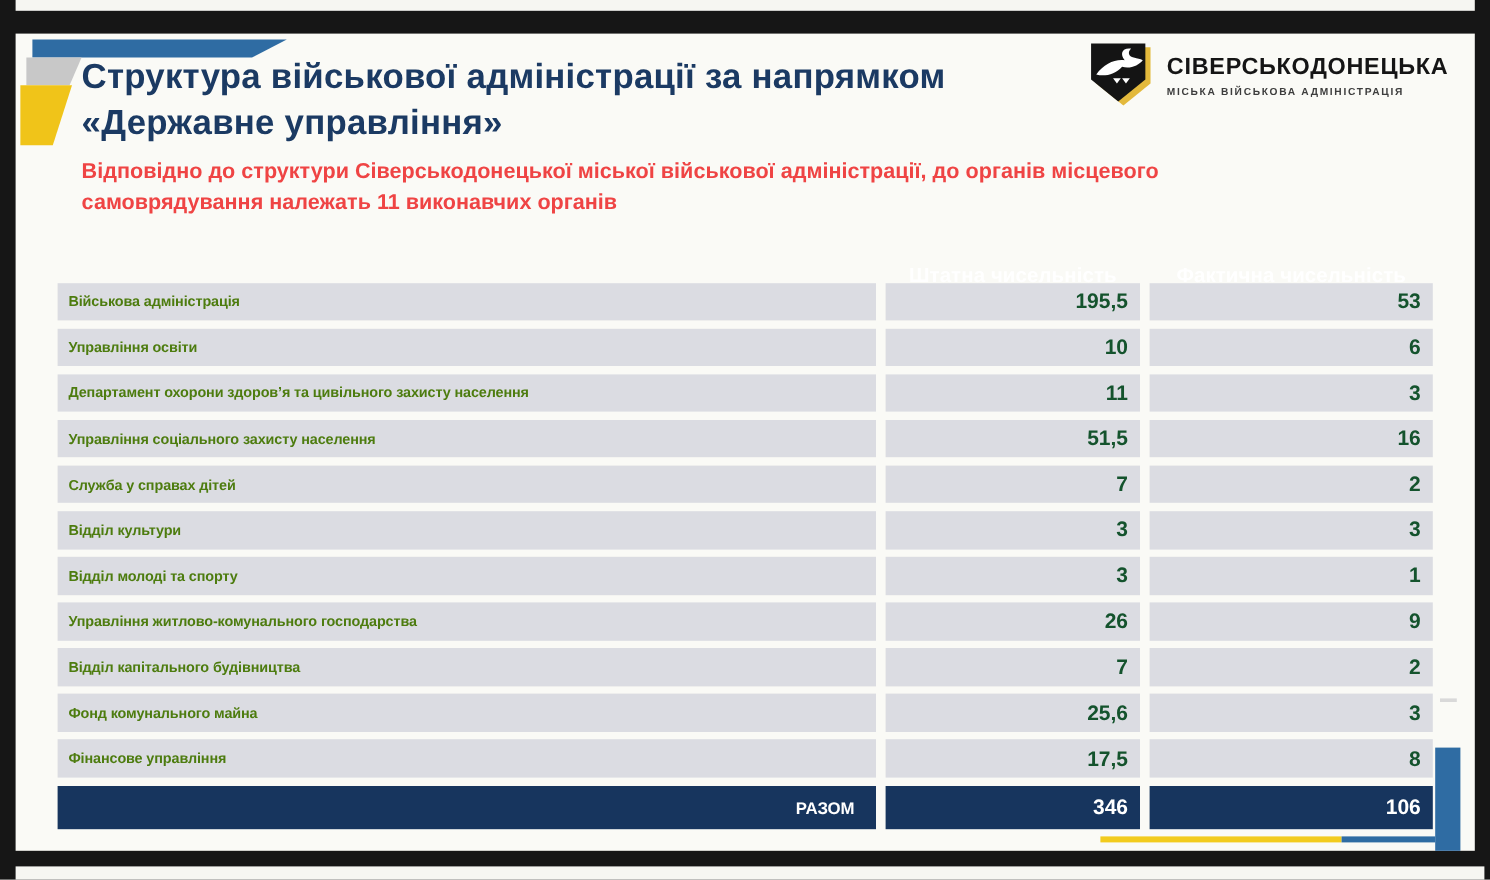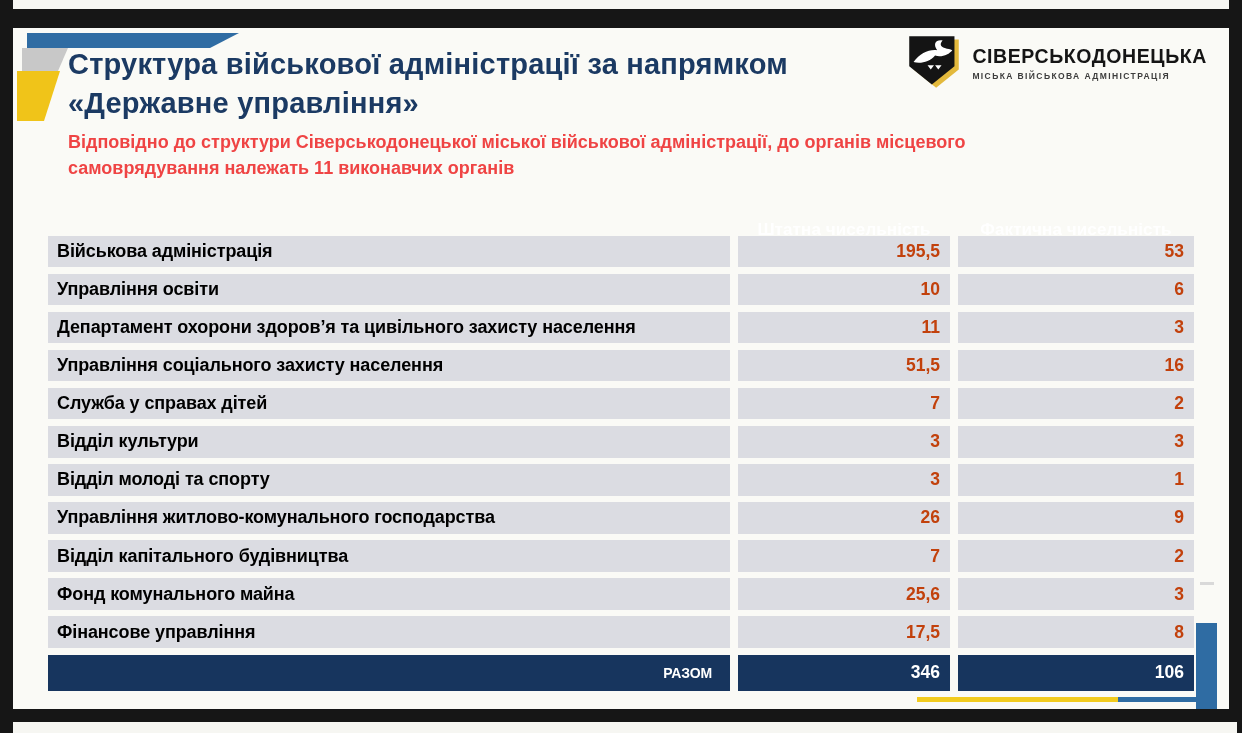--- a/index.html
+++ b/index.html
@@ -55,26 +55,26 @@
     gap: 6.5px 8px;
   }
   .cell { display: flex; align-items: center; }
   .hcell {
     background: #17355E; color: #FFFFFF;
     font-size: 17px; font-weight: bold; justify-content: center;
     letter-spacing: 0.1px;
     margin-top: 34px;
   }
   .lcell {
-    background: #DBDCE2; color: #000000;
-    font-size: 18px; font-weight: bold; padding-left: 9px;
+    background: #DBDCE2; color: #4d7c0f;
+    font-size: 12px; font-weight: bold; padding-left: 9px;
     letter-spacing: -0.1px;
   }
   .ncell {
-    background: #DBDCE2; color: #c2410c;
+    background: #DBDCE2; color: #14532d;
     font-size: 17.5px; font-weight: bold;
     justify-content: flex-end; padding-right: 10px;
   }
   .total-cell { background: #17355E !important; color: #FFFFFF !important; }
   .total-label { justify-content: flex-end; padding-right: 18px; font-size: 14px; }
 
   .decor-vbar {
     position: absolute; left: 1183px; top: 595px; width: 21px; height: 86px;
     background: #2F6CA3;
   }

